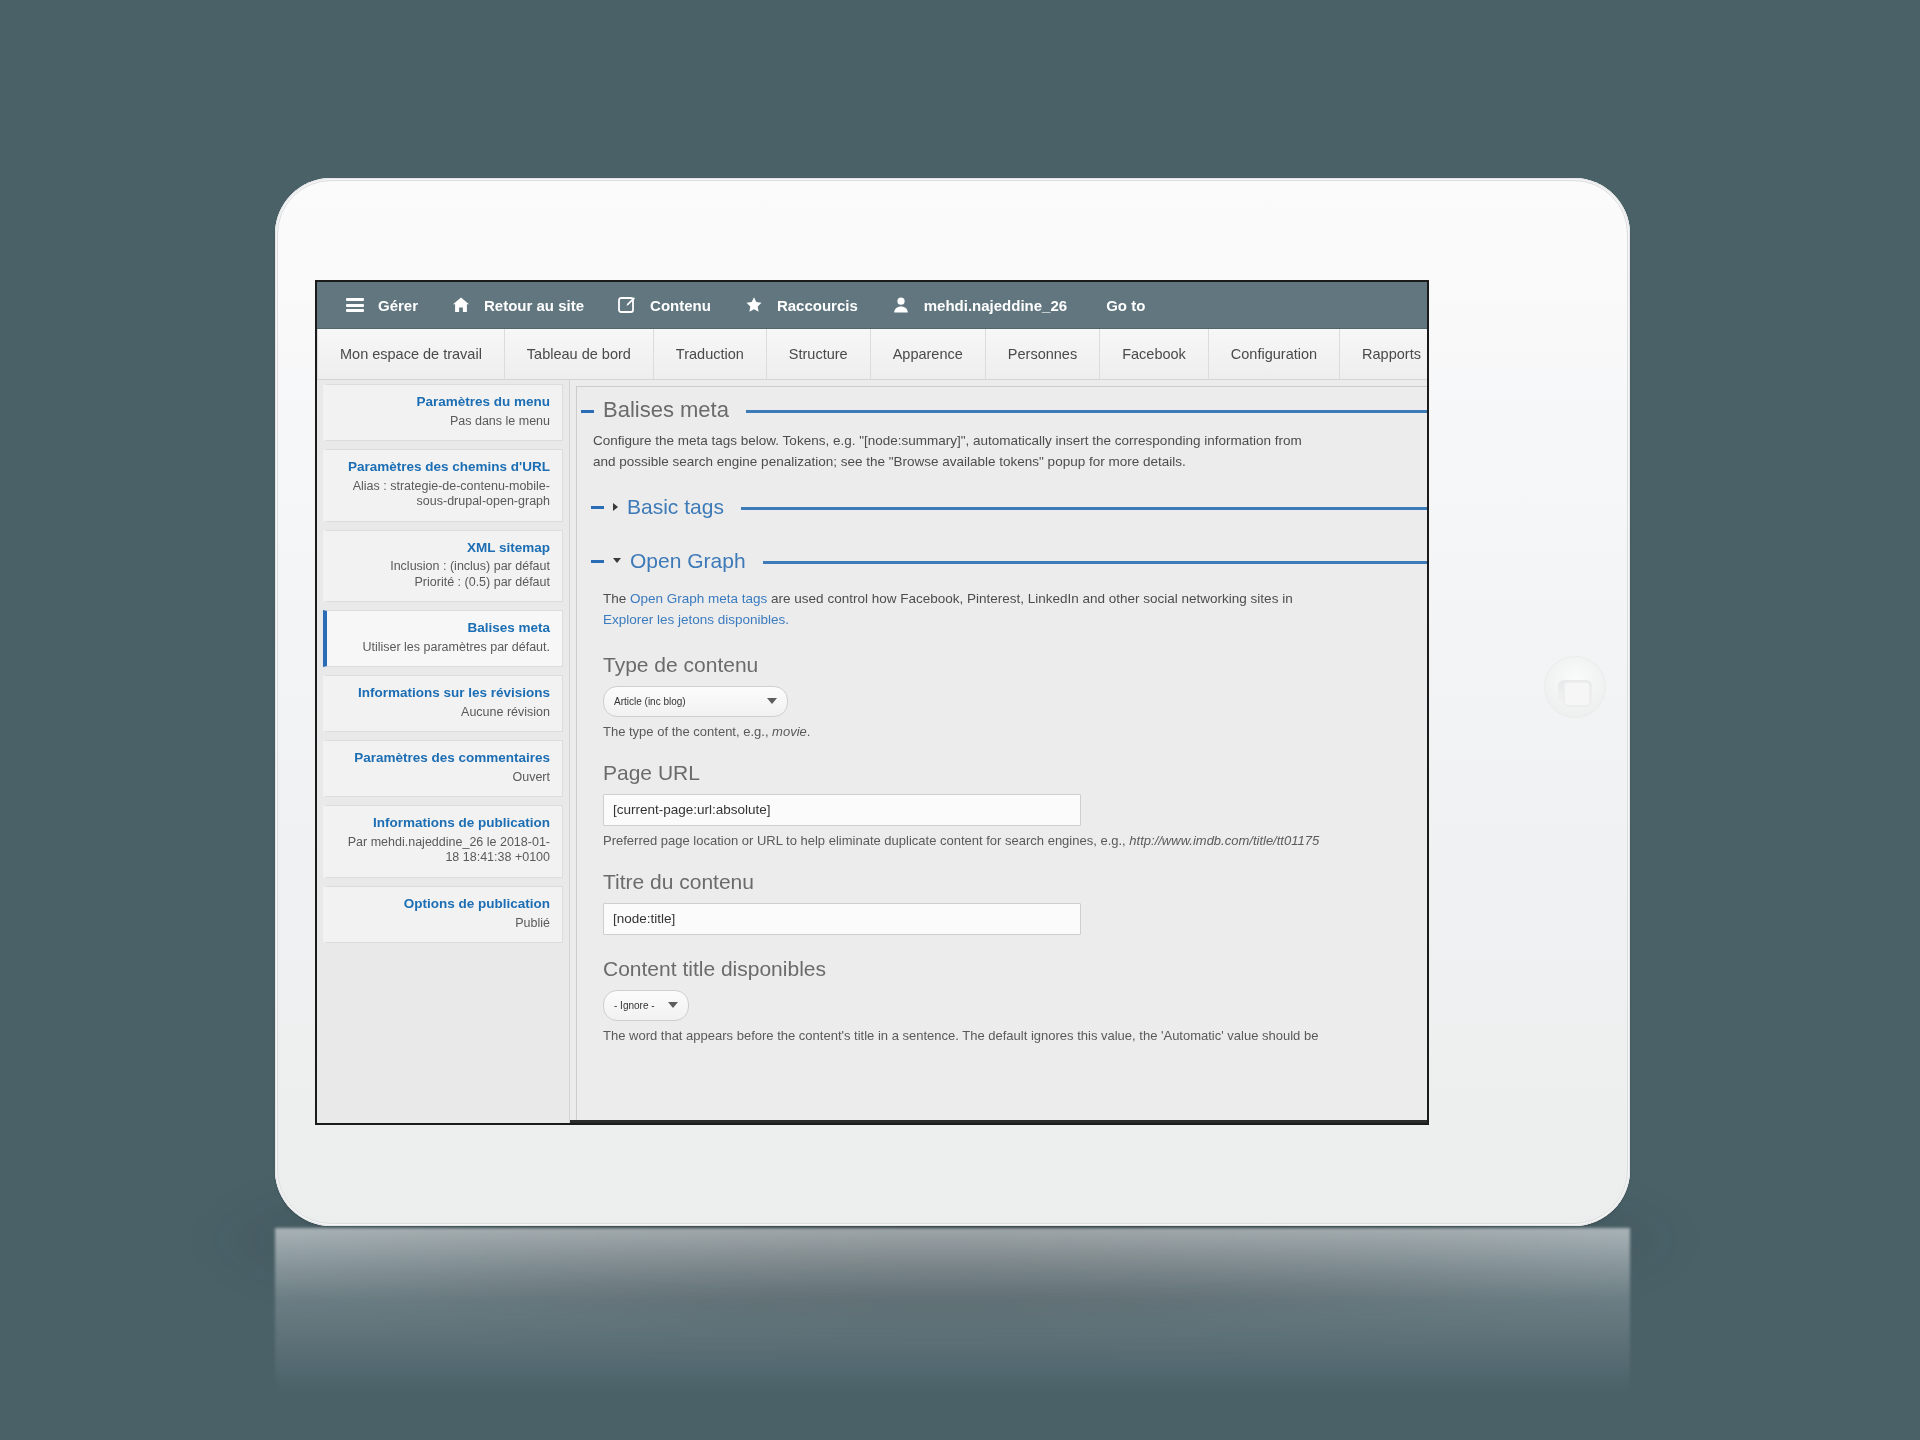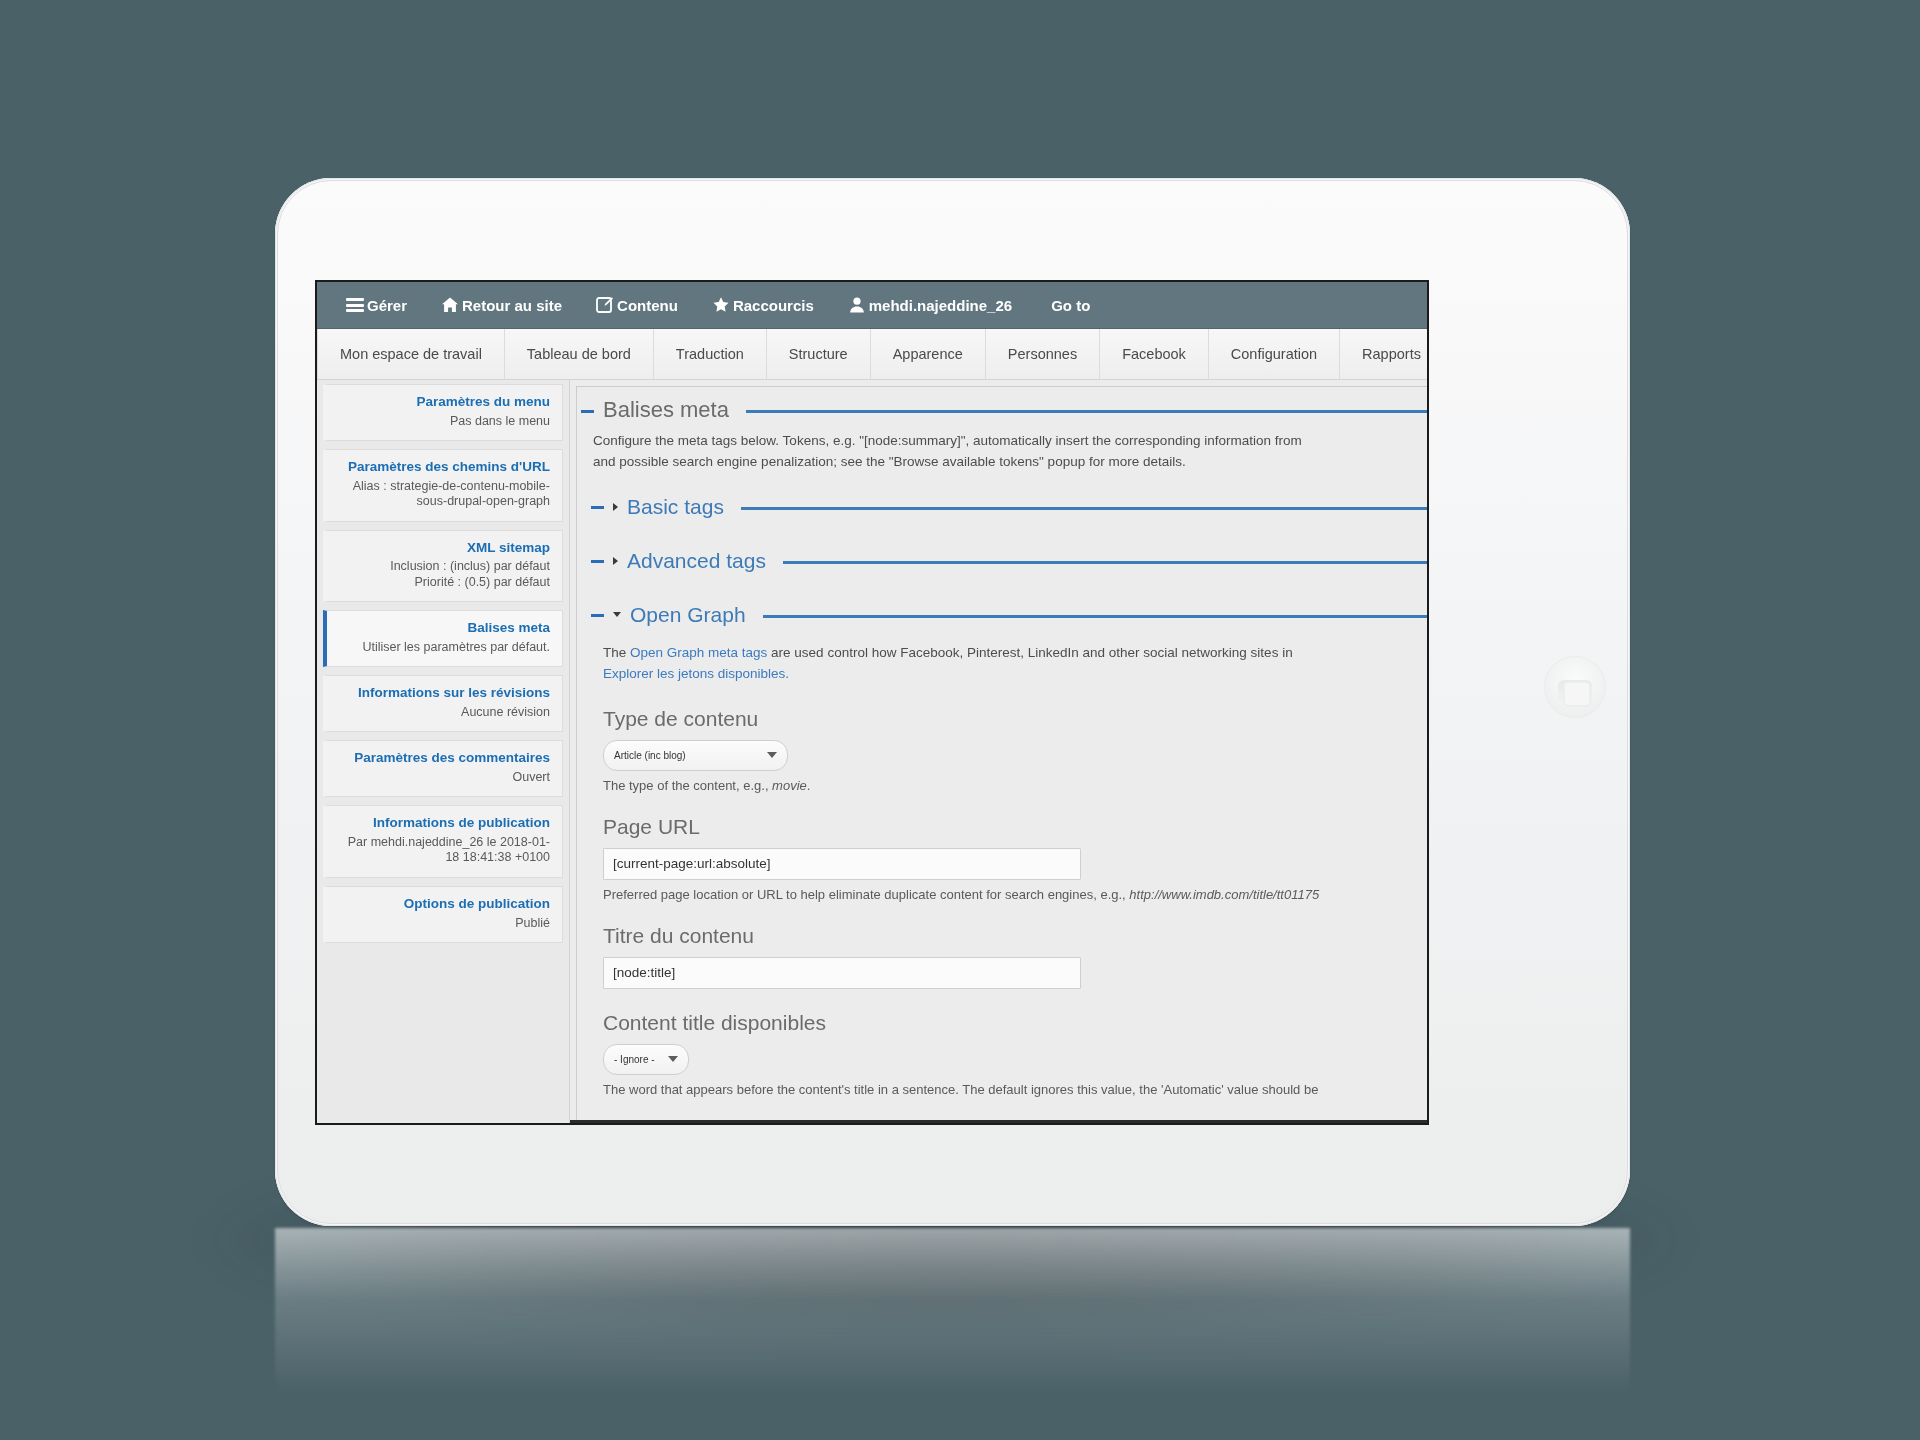--- a/index.html
+++ b/index.html
@@ -94,21 +94,21 @@
     height: 47px;
     background: #61767f;
     display: flex;
     align-items: center;
     padding-left: 12px;
     border-bottom: 1px solid #52656d;
   }
   .tb-item {
     display: flex;
     align-items: center;
-    gap: 3px;
+    gap: 14px;
     padding: 0 17px;
     height: 47px;
     color: #fff;
     font-size: 15px;
     font-weight: bold;
     white-space: nowrap;
   }
   .tb-item.plain { font-weight: bold; padding-left: 22px; }
   .tb-ico { display: inline-block; width: 18px; height: 18px; position: relative; flex: none; }
 
@@ -473,26 +473,20 @@
             <div class="desc">and possible search engine penalization; see the "Browse available tokens" popup for more details.</div>
           </div>
 
           <div class="legend-row sub-block" style="margin-top:22px">
             <span class="minus-box"></span>
             <span class="arrow-r"></span>
             <span class="legend-title blue">Basic tags</span>
             <span class="legend-rule"></span>
           </div>
 
-          <div class="legend-row sub-block" style="margin-top:30px">
-            <span class="minus-box"></span>
-            <span class="arrow-r"></span>
-            <span class="legend-title blue">Advanced tags</span>
-            <span class="legend-rule"></span>
-          </div>
 
           <div class="legend-row sub-block" style="margin-top:30px">
             <span class="minus-box"></span>
             <span class="arrow-d"></span>
             <span class="legend-title blue">Open Graph</span>
             <span class="legend-rule"></span>
           </div>
 
           <div class="section-body" style="padding-left:26px; margin-top:16px">
 

